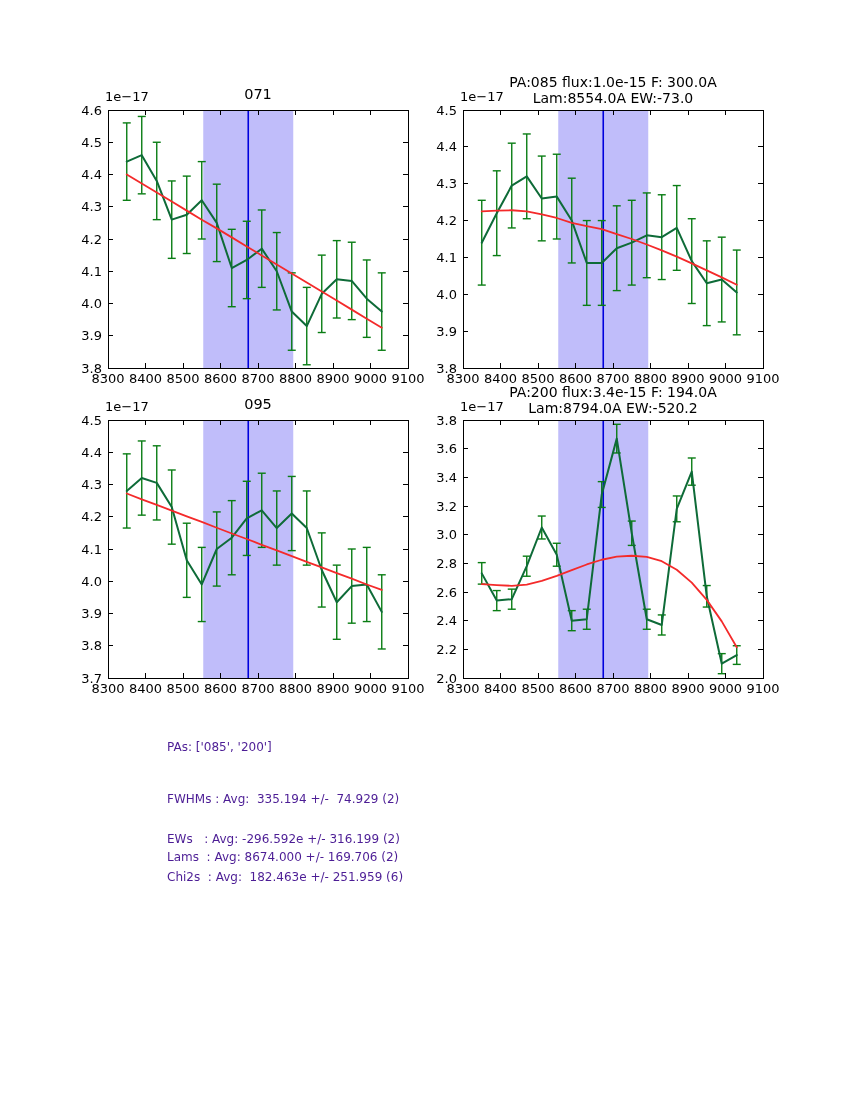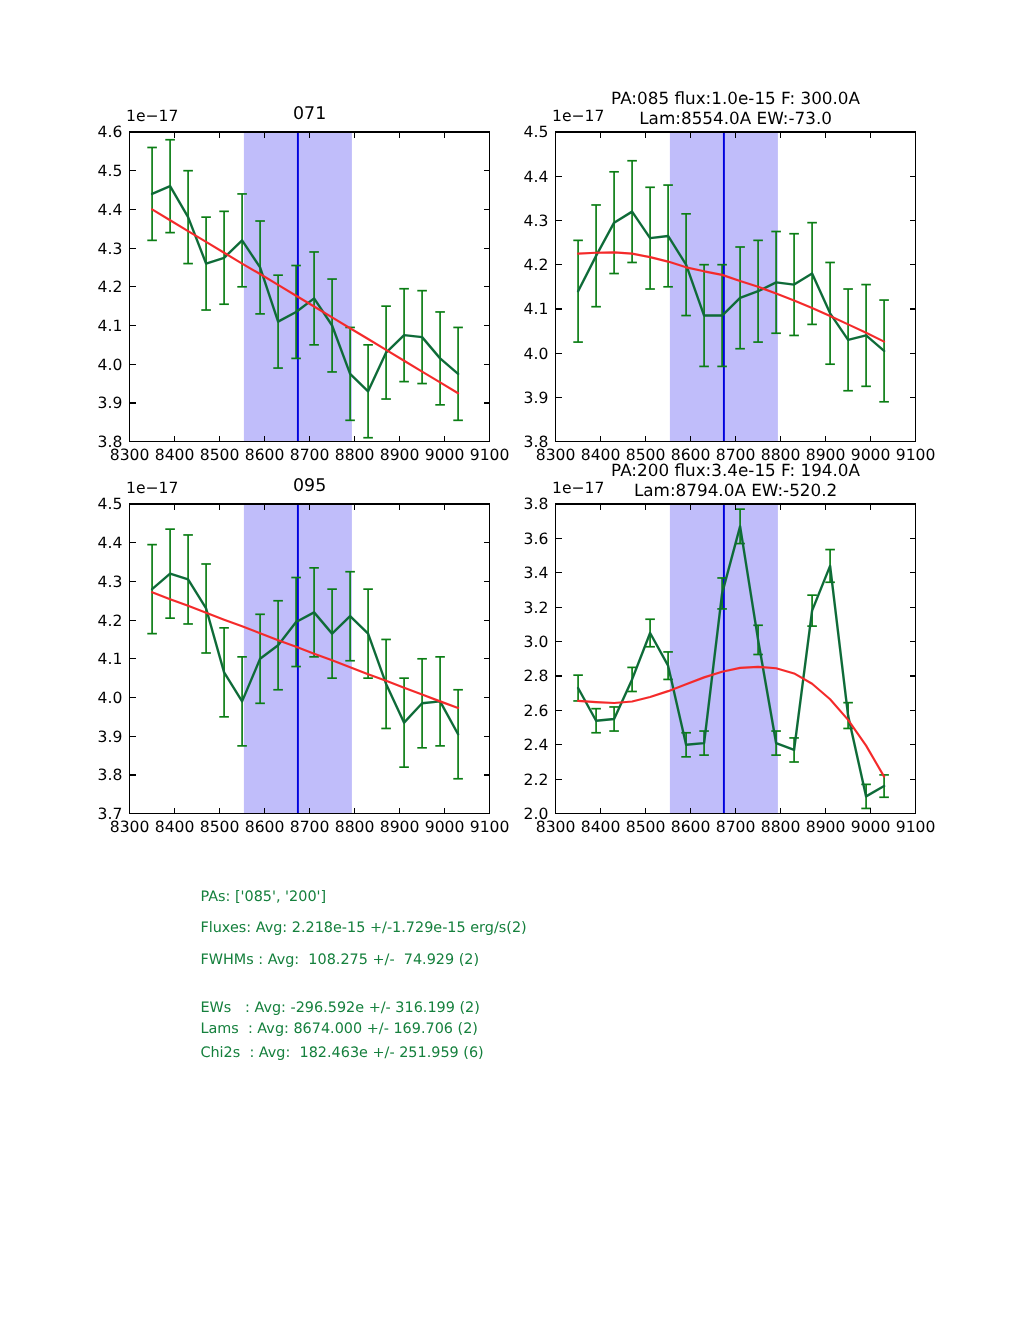--- a/index.html
+++ b/index.html
@@ -1,21 +1,21 @@
 <!DOCTYPE html>
 <html><head>
 <meta charset="utf-8">
 <style>
   html,body{margin:0;padding:0;background:#ffffff;}
   .page{position:relative;width:850px;height:1100px;background:#ffffff;overflow:hidden;
         font-family:"DejaVu Sans",sans-serif;}
   #plots-svg{position:absolute;left:0;top:0;}
   #plots-svg text{font-family:"DejaVu Sans",sans-serif;}
   .stats{position:absolute;left:0;top:0;width:850px;height:1100px;pointer-events:none;}
-  .sline{position:absolute;left:167px;white-space:pre;font-size:12px;color:#15803d;
+  .sline{position:absolute;left:167px;white-space:pre;font-size:12px;color:#4c1d95;
          font-family:"DejaVu Sans",sans-serif;line-height:14px;}
 </style>
 </head>
 <body>
 
 <div class="page">
   <svg id="plots-svg" width="850" height="720">
       <g>
         <rect x="203.25" y="110" width="90" height="258" fill="#c0bdfa"></rect>
         <line x1="248.25" x2="248.25" y1="110" y2="368" stroke="#0000dd" stroke-width="1.6"></line>
@@ -506,19 +506,18 @@
           <text x="457" y="453.16666666666663" text-anchor="end" font-size="13" fill="#000000">3.6</text>
           <text x="457" y="424.5" text-anchor="end" font-size="13" fill="#000000">3.8</text>
         </g>
         <text x="460" y="411" text-anchor="start" font-size="13" fill="#000000">1e−17</text>
         <text x="613" y="397" text-anchor="middle" font-size="14" fill="#000000">PA:200 flux:3.4e-15 F: 194.0A</text>
         <text x="613" y="413" text-anchor="middle" font-size="14" fill="#000000">Lam:8794.0A EW:-520.2</text>
       </g>
     </svg>
   <div class="stats">
     <div class="sline" style="top:740px">PAs: ['085', '200']</div>
-    <div class="sline" style="top:766px">Fluxes: Avg: 2.218e-15 +/-1.729e-15 erg/s(2)</div>
-    <div class="sline" style="top:792px">FWHMs : Avg:  108.275 +/-  74.929 (2)</div>
+    <div class="sline" style="top:792px">FWHMs : Avg:  335.194 +/-  74.929 (2)</div>
     <div class="sline" style="top:850px">Lams  : Avg: 8674.000 +/- 169.706 (2)</div>
     <div class="sline" style="top:832px">EWs   : Avg: -296.592e +/- 316.199 (2)</div>
     <div class="sline" style="top:870px">Chi2s  : Avg:  182.463e +/- 251.959 (6)</div>
   </div>
 </div>
 
 </body></html>

